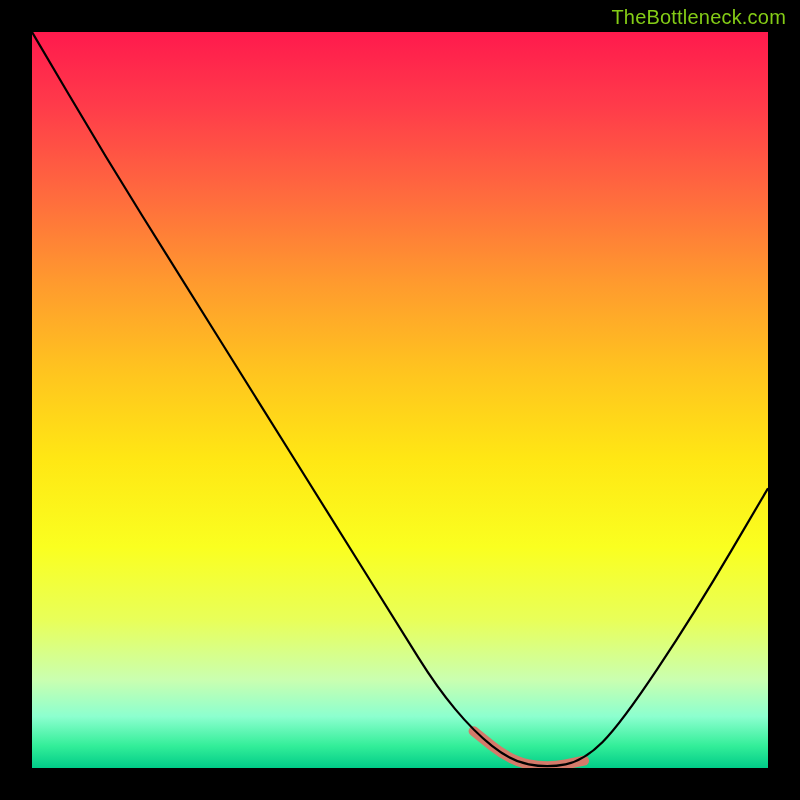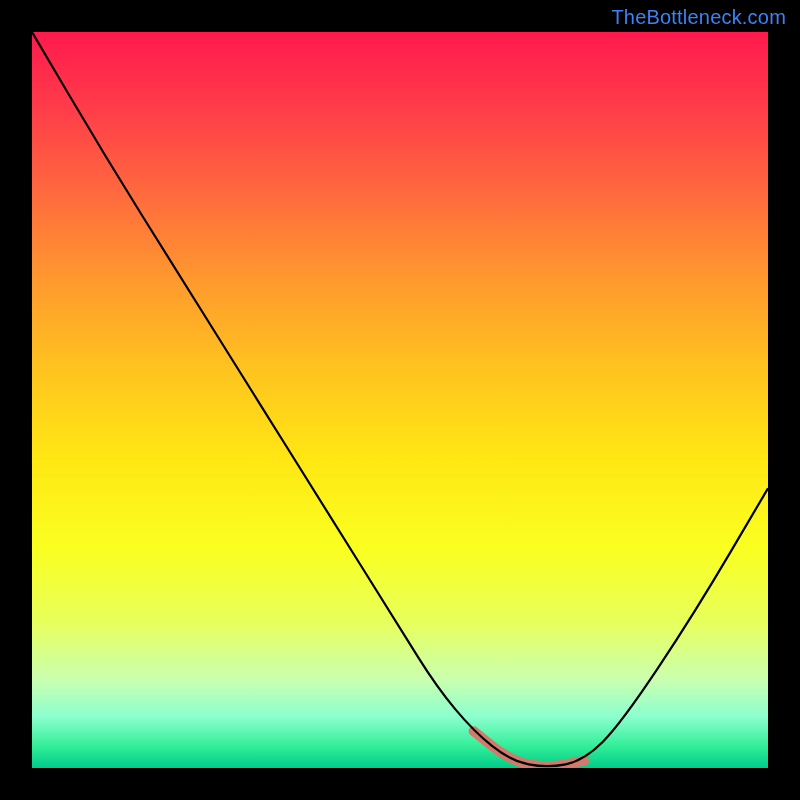--- a/index.html
+++ b/index.html
@@ -61,21 +61,21 @@
     fill: none;
     stroke: #d47a6a;
     stroke-width: 10;
     stroke-linecap: round;
   }
 
   .watermark {
     position: absolute;
     top: 6px;
     right: 14px;
-    color: #3b82f6;
+    color: #84cc16;
     font-size: 20px;
     letter-spacing: 0.2px;
     font-weight: 500;
     user-select: none;
   }
 </style>
 </head>
 <body>
 
 <div class="frame top"></div>

